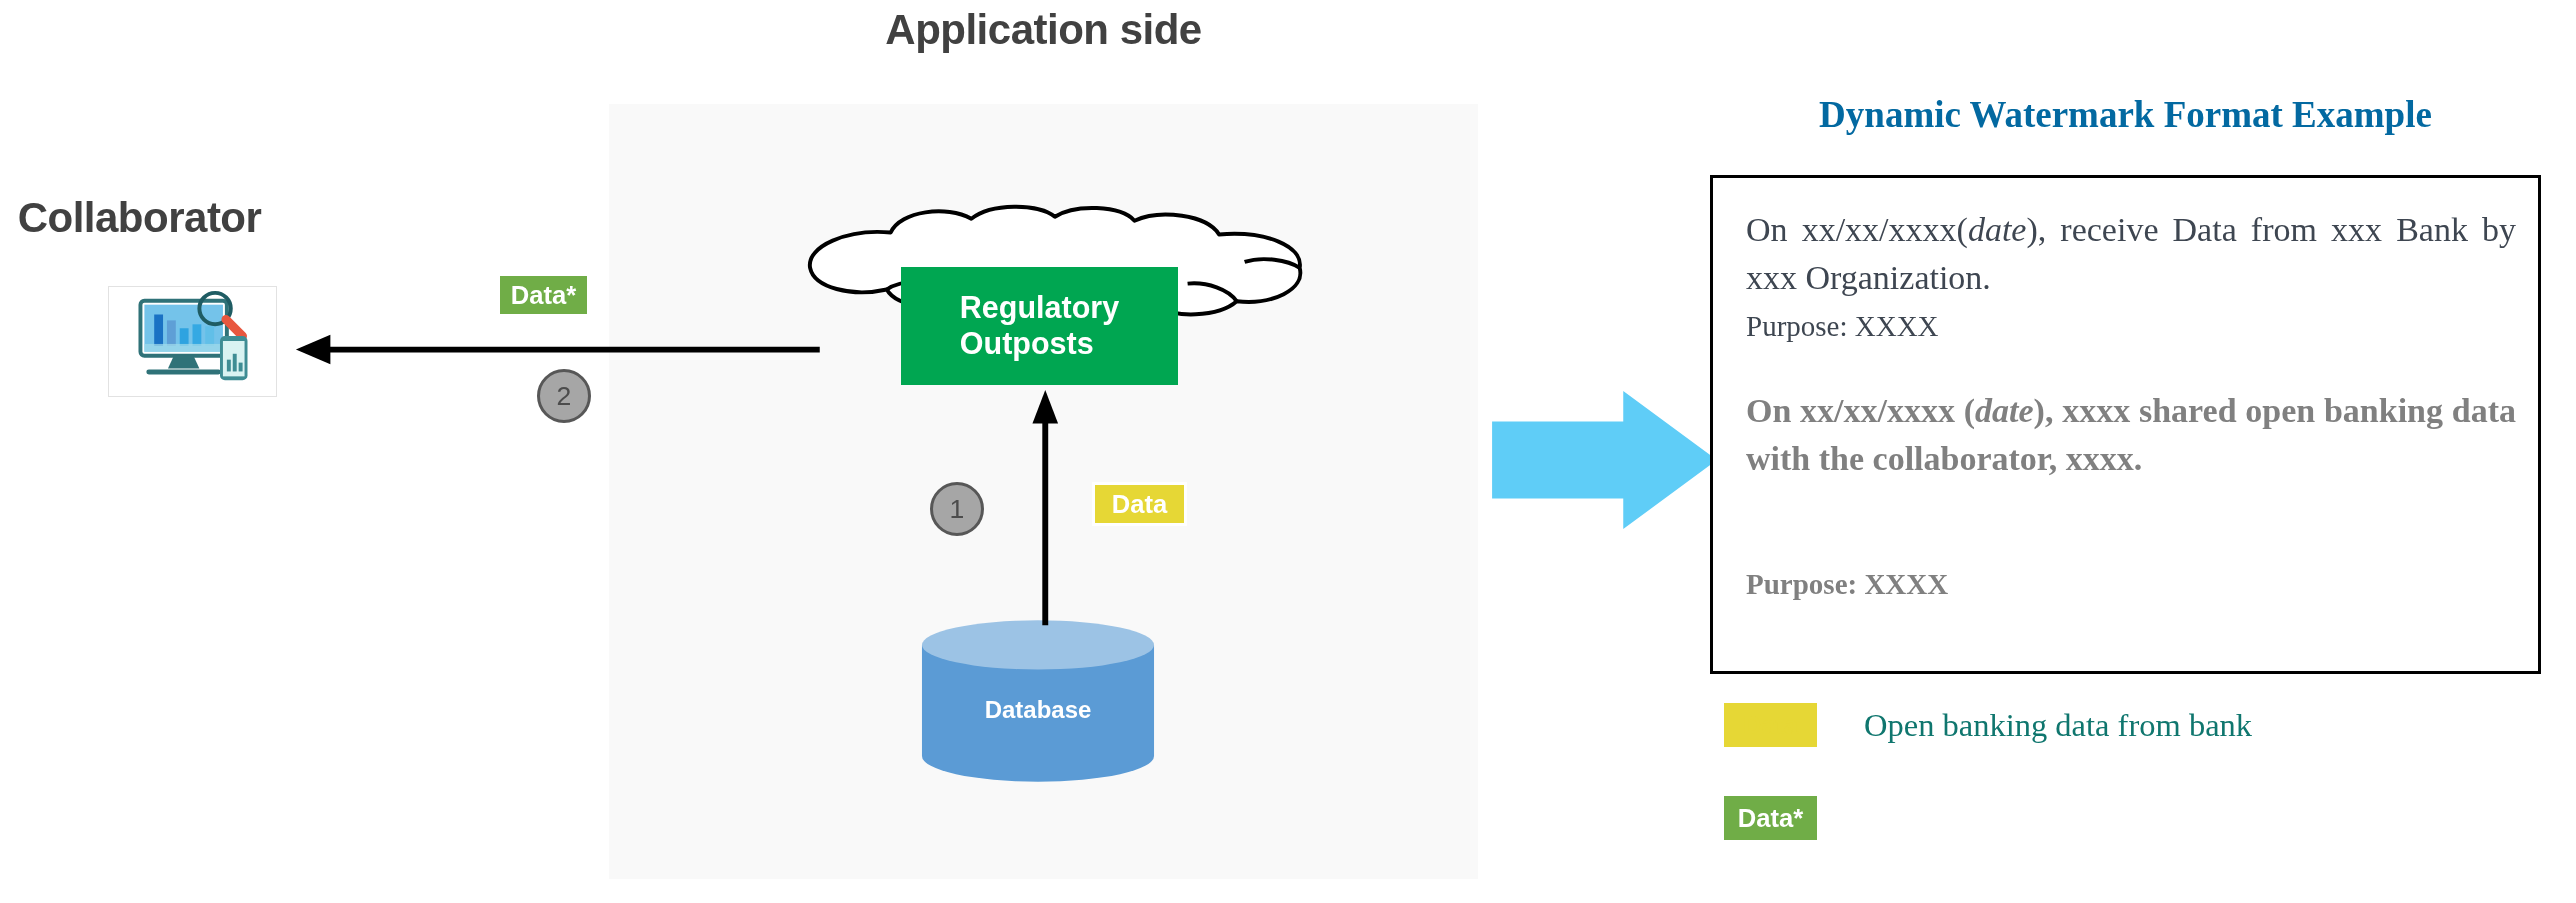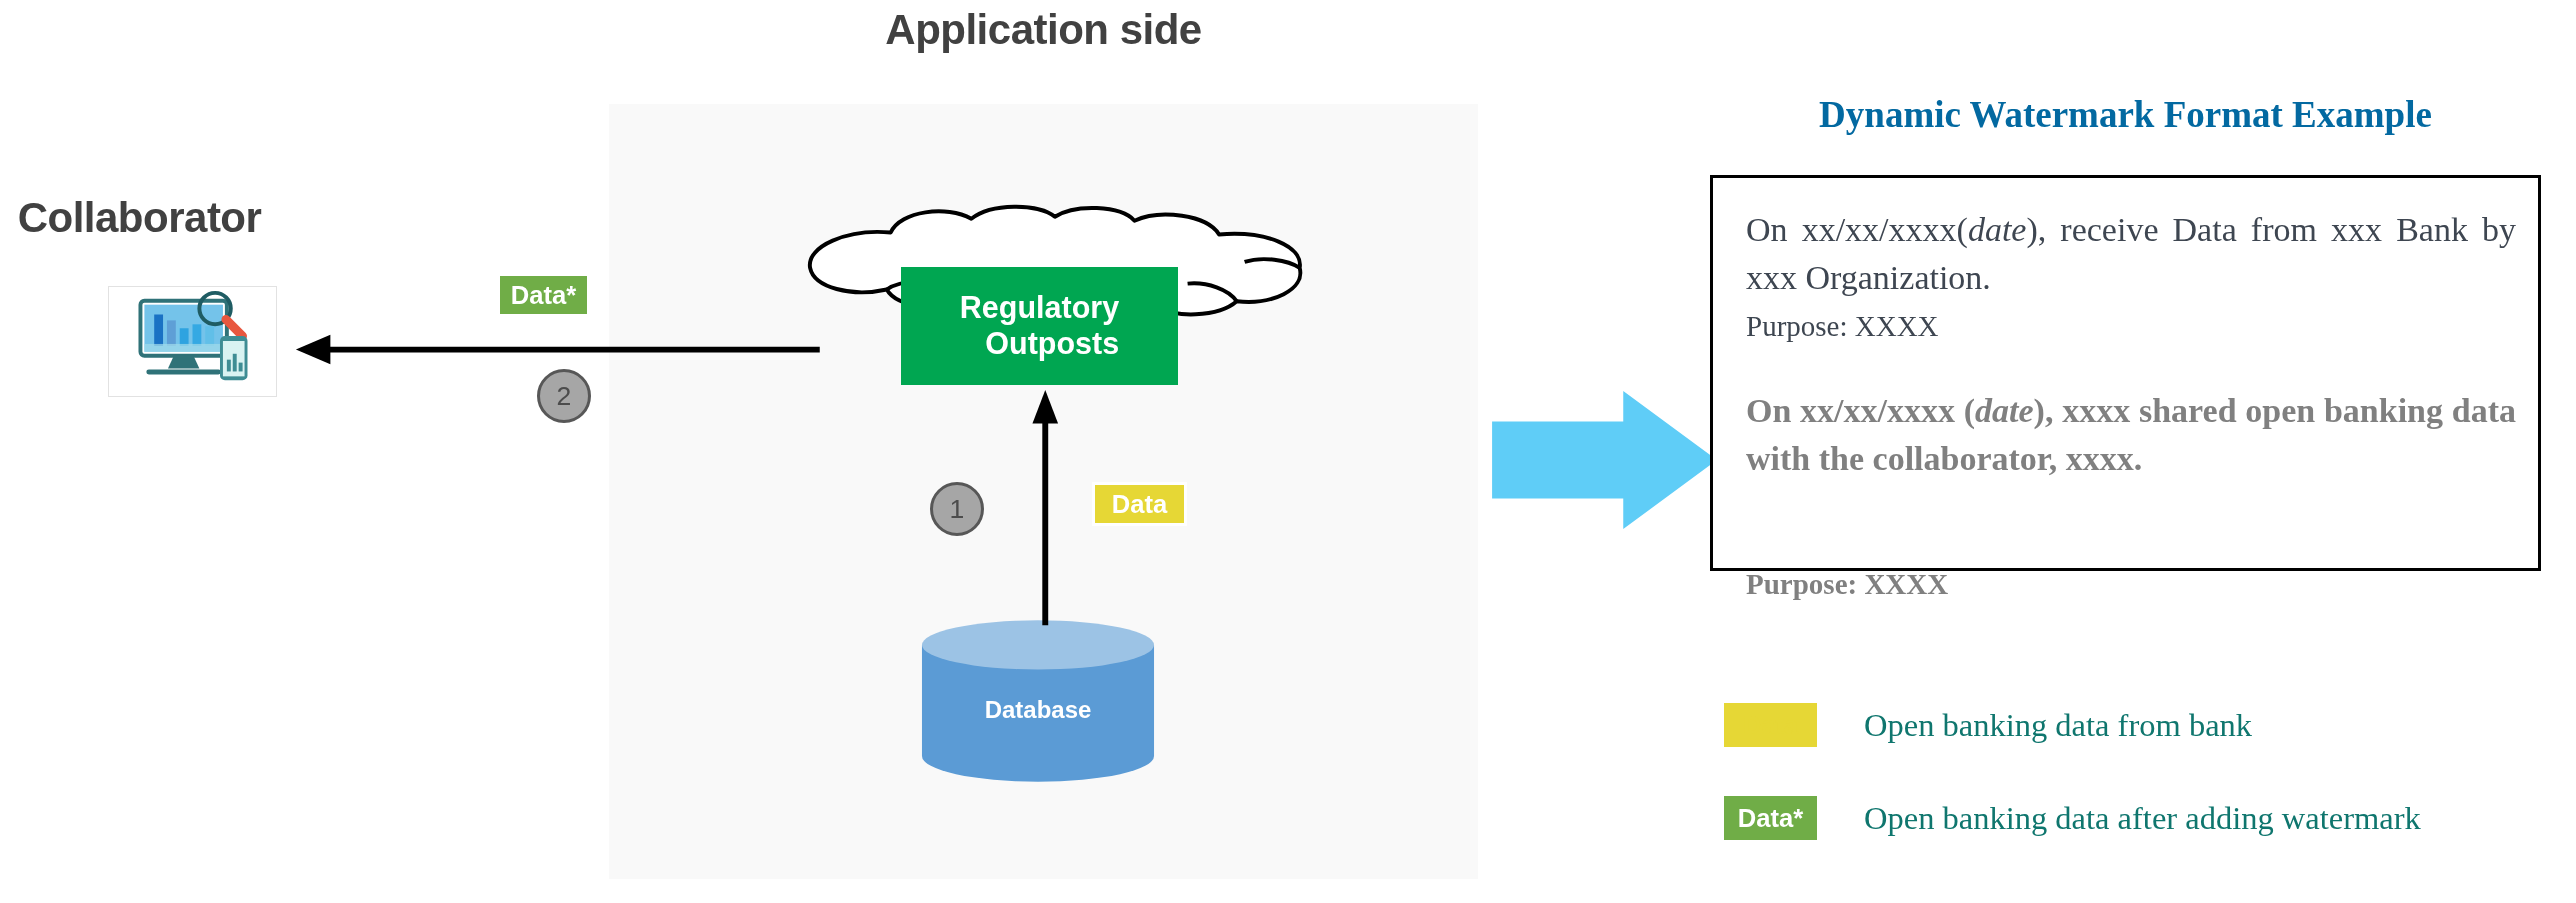--- a/index.html
+++ b/index.html
@@ -69,21 +69,21 @@
     left: 901px; top: 267px;
     width: 277px; height: 118px;
     background: #00a651;
     display: flex;
     align-items: center;
     justify-content: center;
     color: #ffffff;
     font-size: 30.5px;
     font-weight: bold;
     line-height: 1.18;
-    text-align: right;
+    text-align: left;
   }
 
   
   #database-cyl {
     left: 920px; top: 619px;
     width: 236px; height: 163px;
   }
   #database-label {
     left: 920px; top: 696px;
     width: 236px;
@@ -140,21 +140,21 @@
     left: 1692px; top: 93px;
     width: 867px;
     text-align: center;
     font-family: "Liberation Serif", serif;
     font-size: 37px;
     font-weight: bold;
     color: #0369a1;
   }
   #watermark-box {
     left: 1710px; top: 175px;
-    width: 831px; height: 396px;
+    width: 831px; height: 499px;
     border: 3.9px solid #000000;
     box-sizing: border-box;
     background: #ffffff;
   }
   .wm-para {
     position: absolute;
     left: 33px;
     width: 770px;
     font-family: "Liberation Serif", serif;
     font-size: 34px;
@@ -303,17 +303,16 @@
     <div class="wm-purpose" id="wm-purpose-2">Purpose: XXXX</div>
   </div>
 
   <div class="abs legend-row" id="legend-row-1">
     <div class="legend-swatch" style="background: rgb(230, 215, 53); color: rgb(230, 215, 53);">Data</div>
     <div class="legend-text">Open banking data from bank</div>
   </div>
 
   <div class="abs legend-row" id="legend-row-2">
     <div class="legend-swatch" style="background:#70ad47;">Data*</div>
-    <div class="legend-text">Open banking data after adding watermark</div>
   </div>
 
 </div>
 
 
 </body></html>

